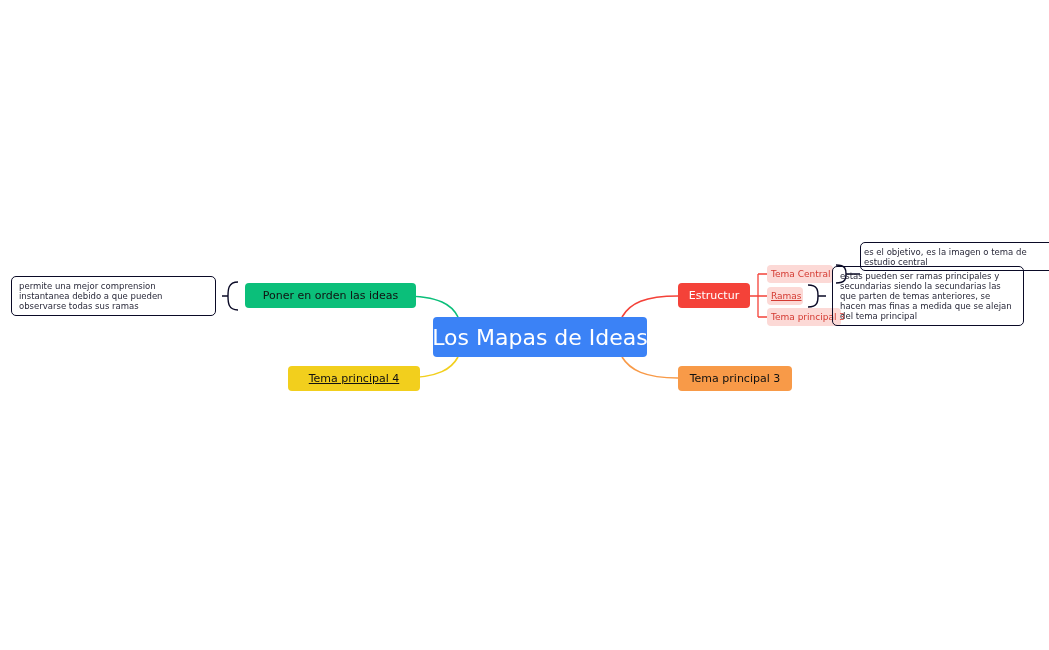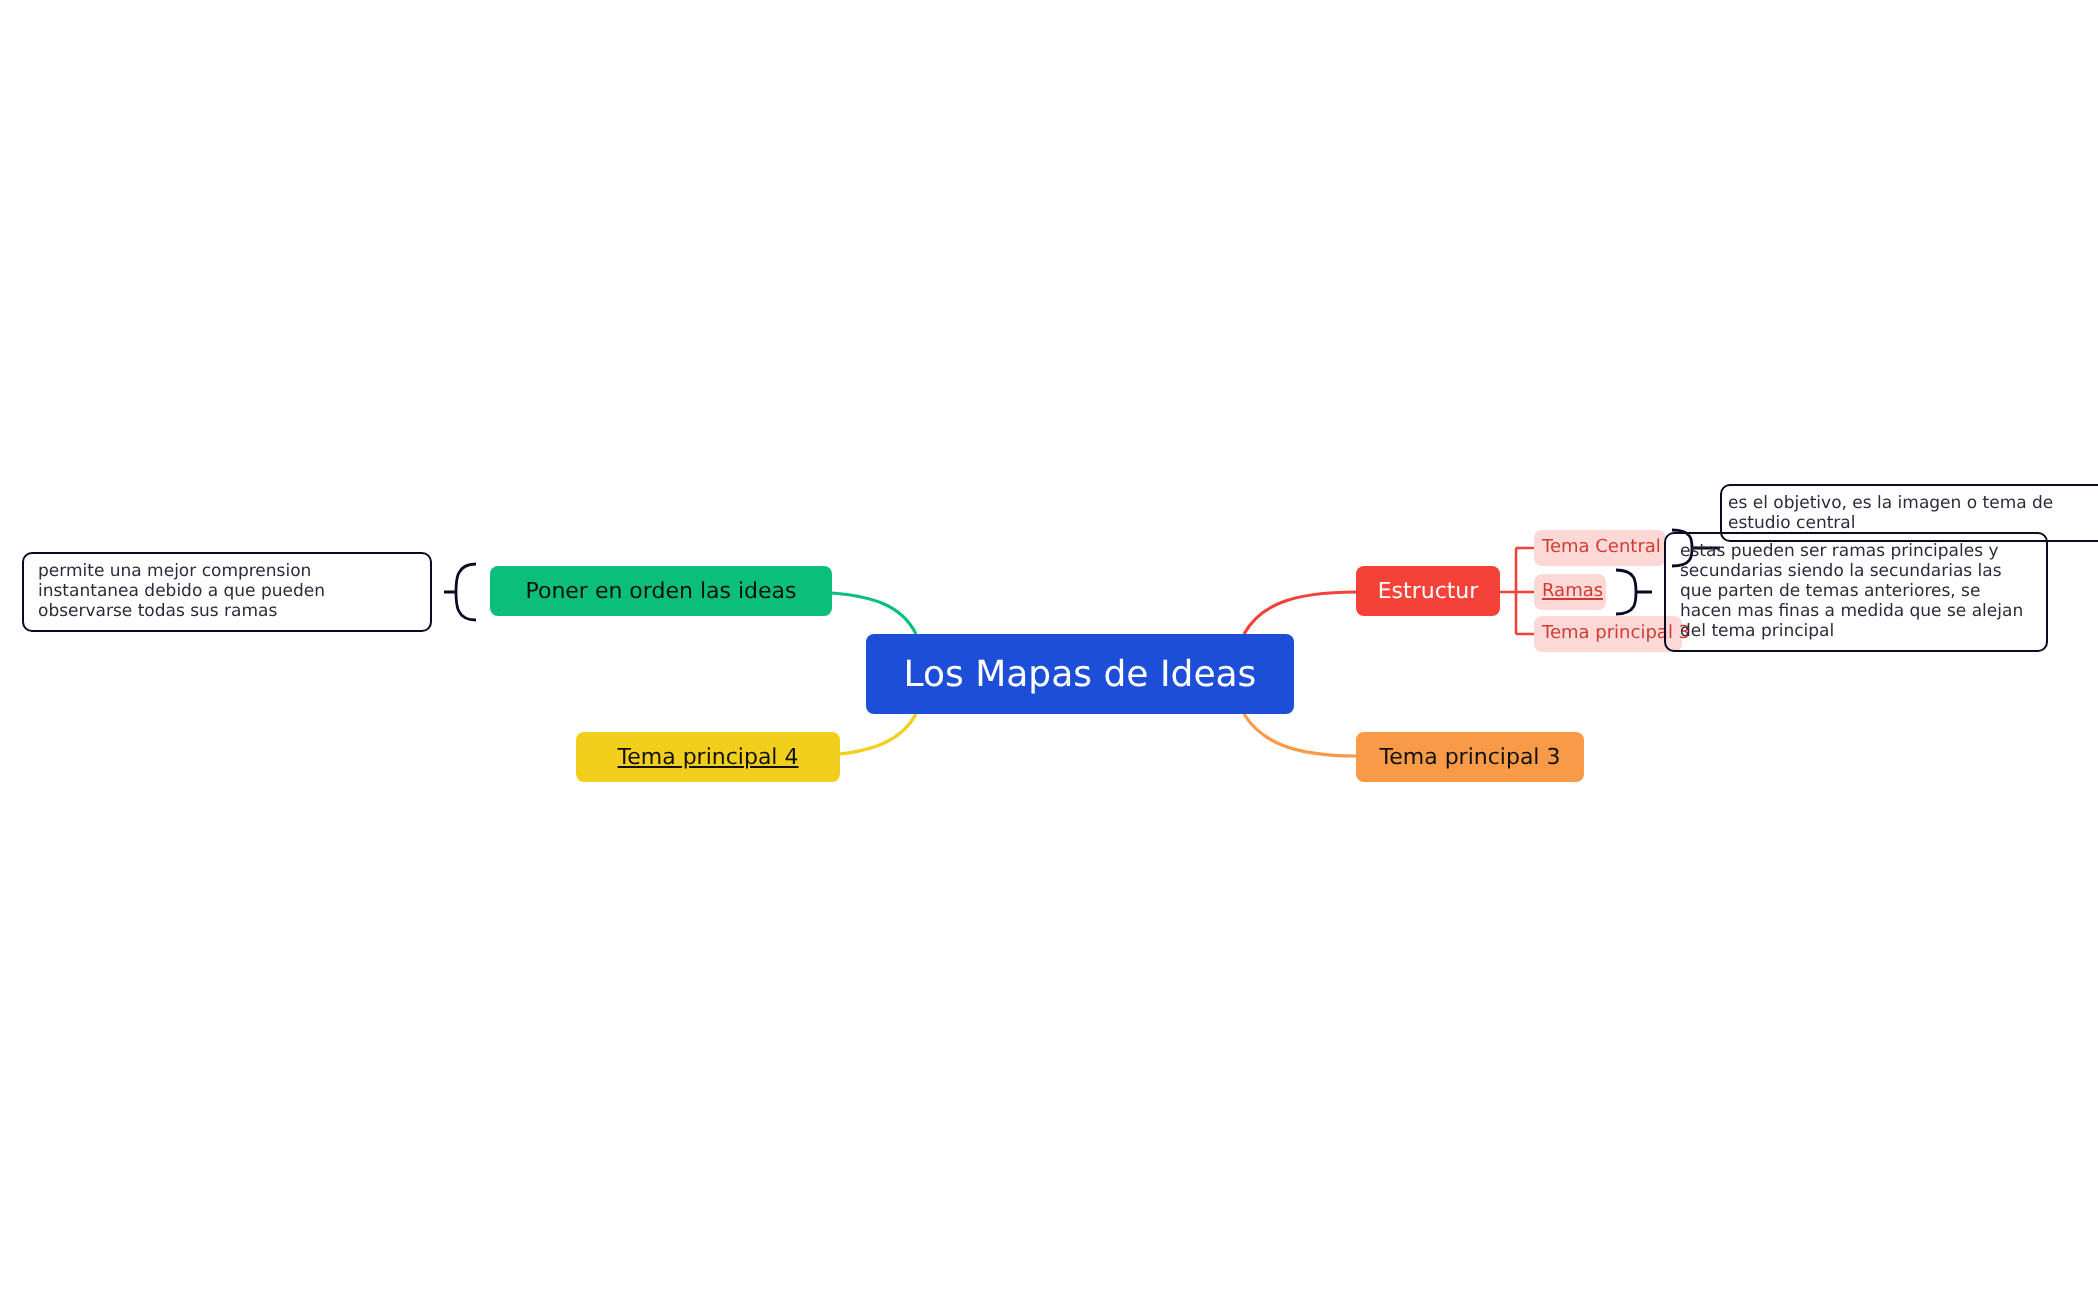--- a/index.html
+++ b/index.html
@@ -10,21 +10,21 @@
     }
     .canvas { position: absolute; left: 0; top: 0; width: 1049px; height: 650px; }
     svg.links { position: absolute; left: 0; top: 0; }
     .node {
       position: absolute; box-sizing: border-box;
       display: flex; align-items: center; justify-content: center;
       white-space: nowrap; border-radius: 4px; cursor: pointer;
     }
     .central {
       left: 433px; top: 317px; width: 214px; height: 40px;
-      background: #1d4ed8; color: #ffffff; font-size: 18px; border-radius: 4px;
+      background: #3b82f6; color: #ffffff; font-size: 22px; border-radius: 4px;
     }
     .main { height: 25px; font-size: 11px; color: #111; }
     .n-poner { left: 245px; top: 283px; width: 171px; background: #0bbf7a; }
     .n-tema4 { left: 288px; top: 366px; width: 132px; background: #f2cf1d; text-decoration: underline; }
     .n-estruc { left: 678px; top: 283px; width: 72px; background: #f44239; color: #fff; }
     .n-tema3 { left: 678px; top: 366px; width: 114px; background: #f89a48; }
     .sub {
       height: 18px; font-size: 9px; color: #d43a32; background: #fcd9d6;
       justify-content: flex-start; padding-left: 4px; border-radius: 4px;
     }

